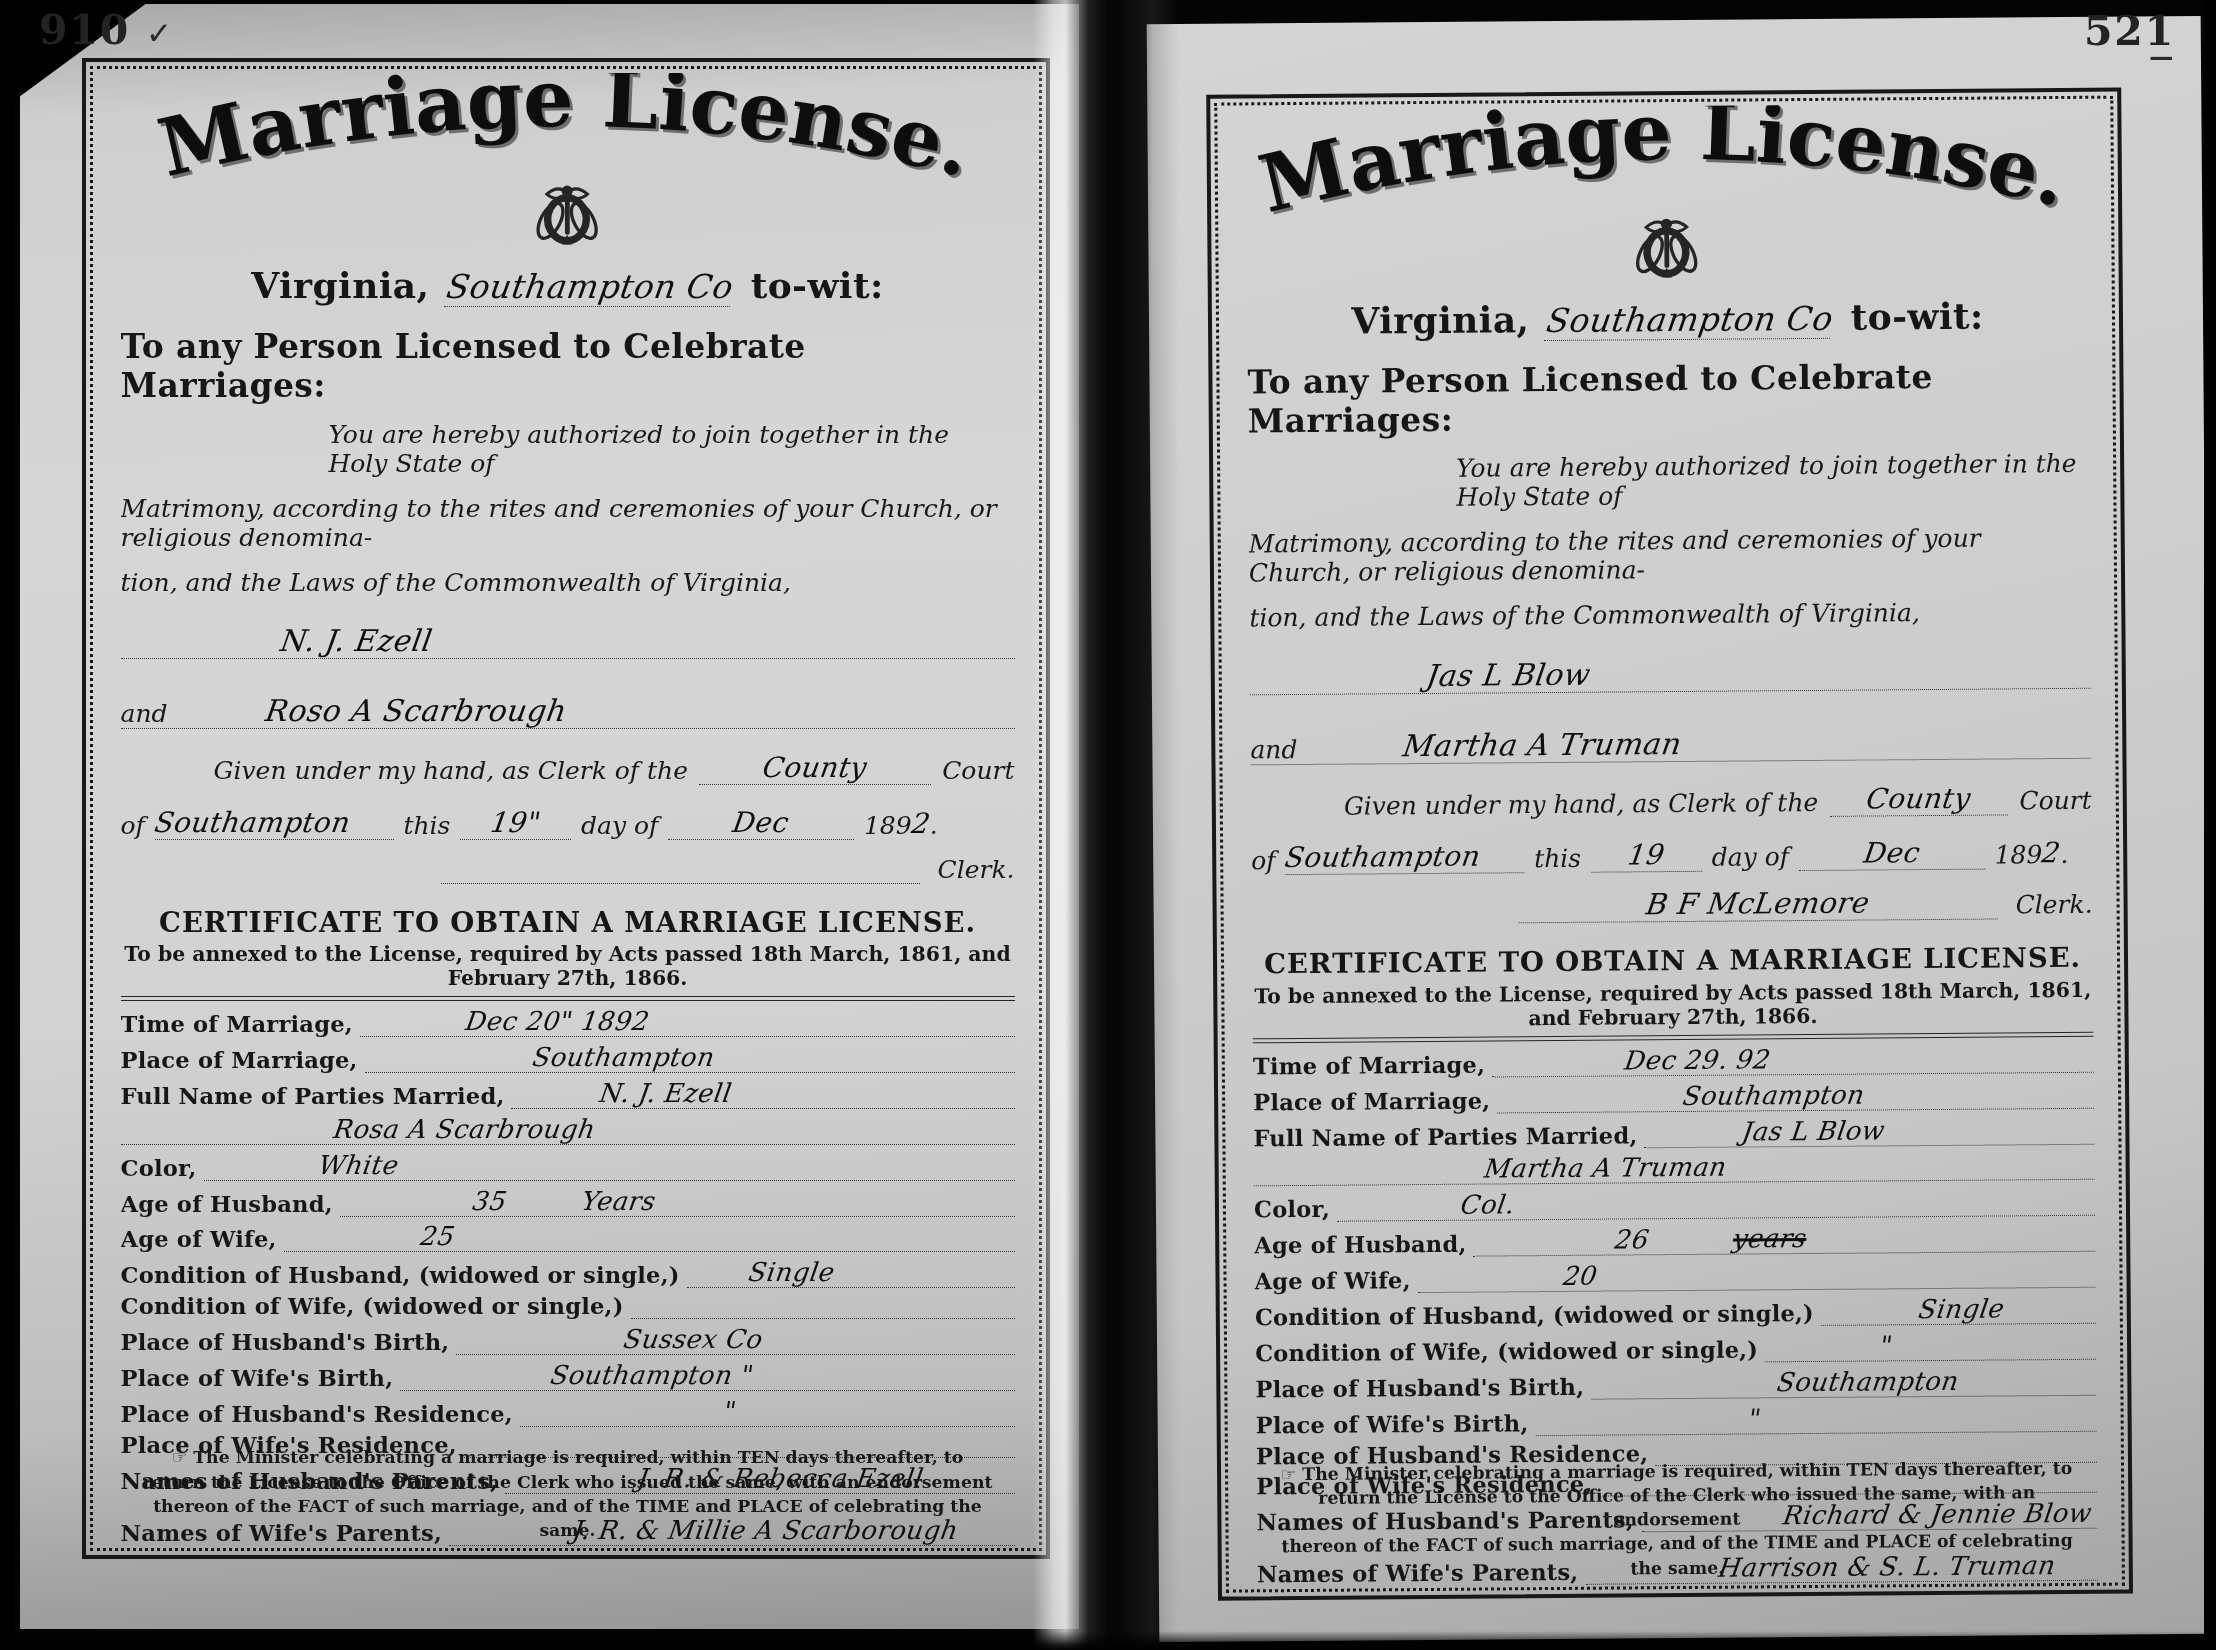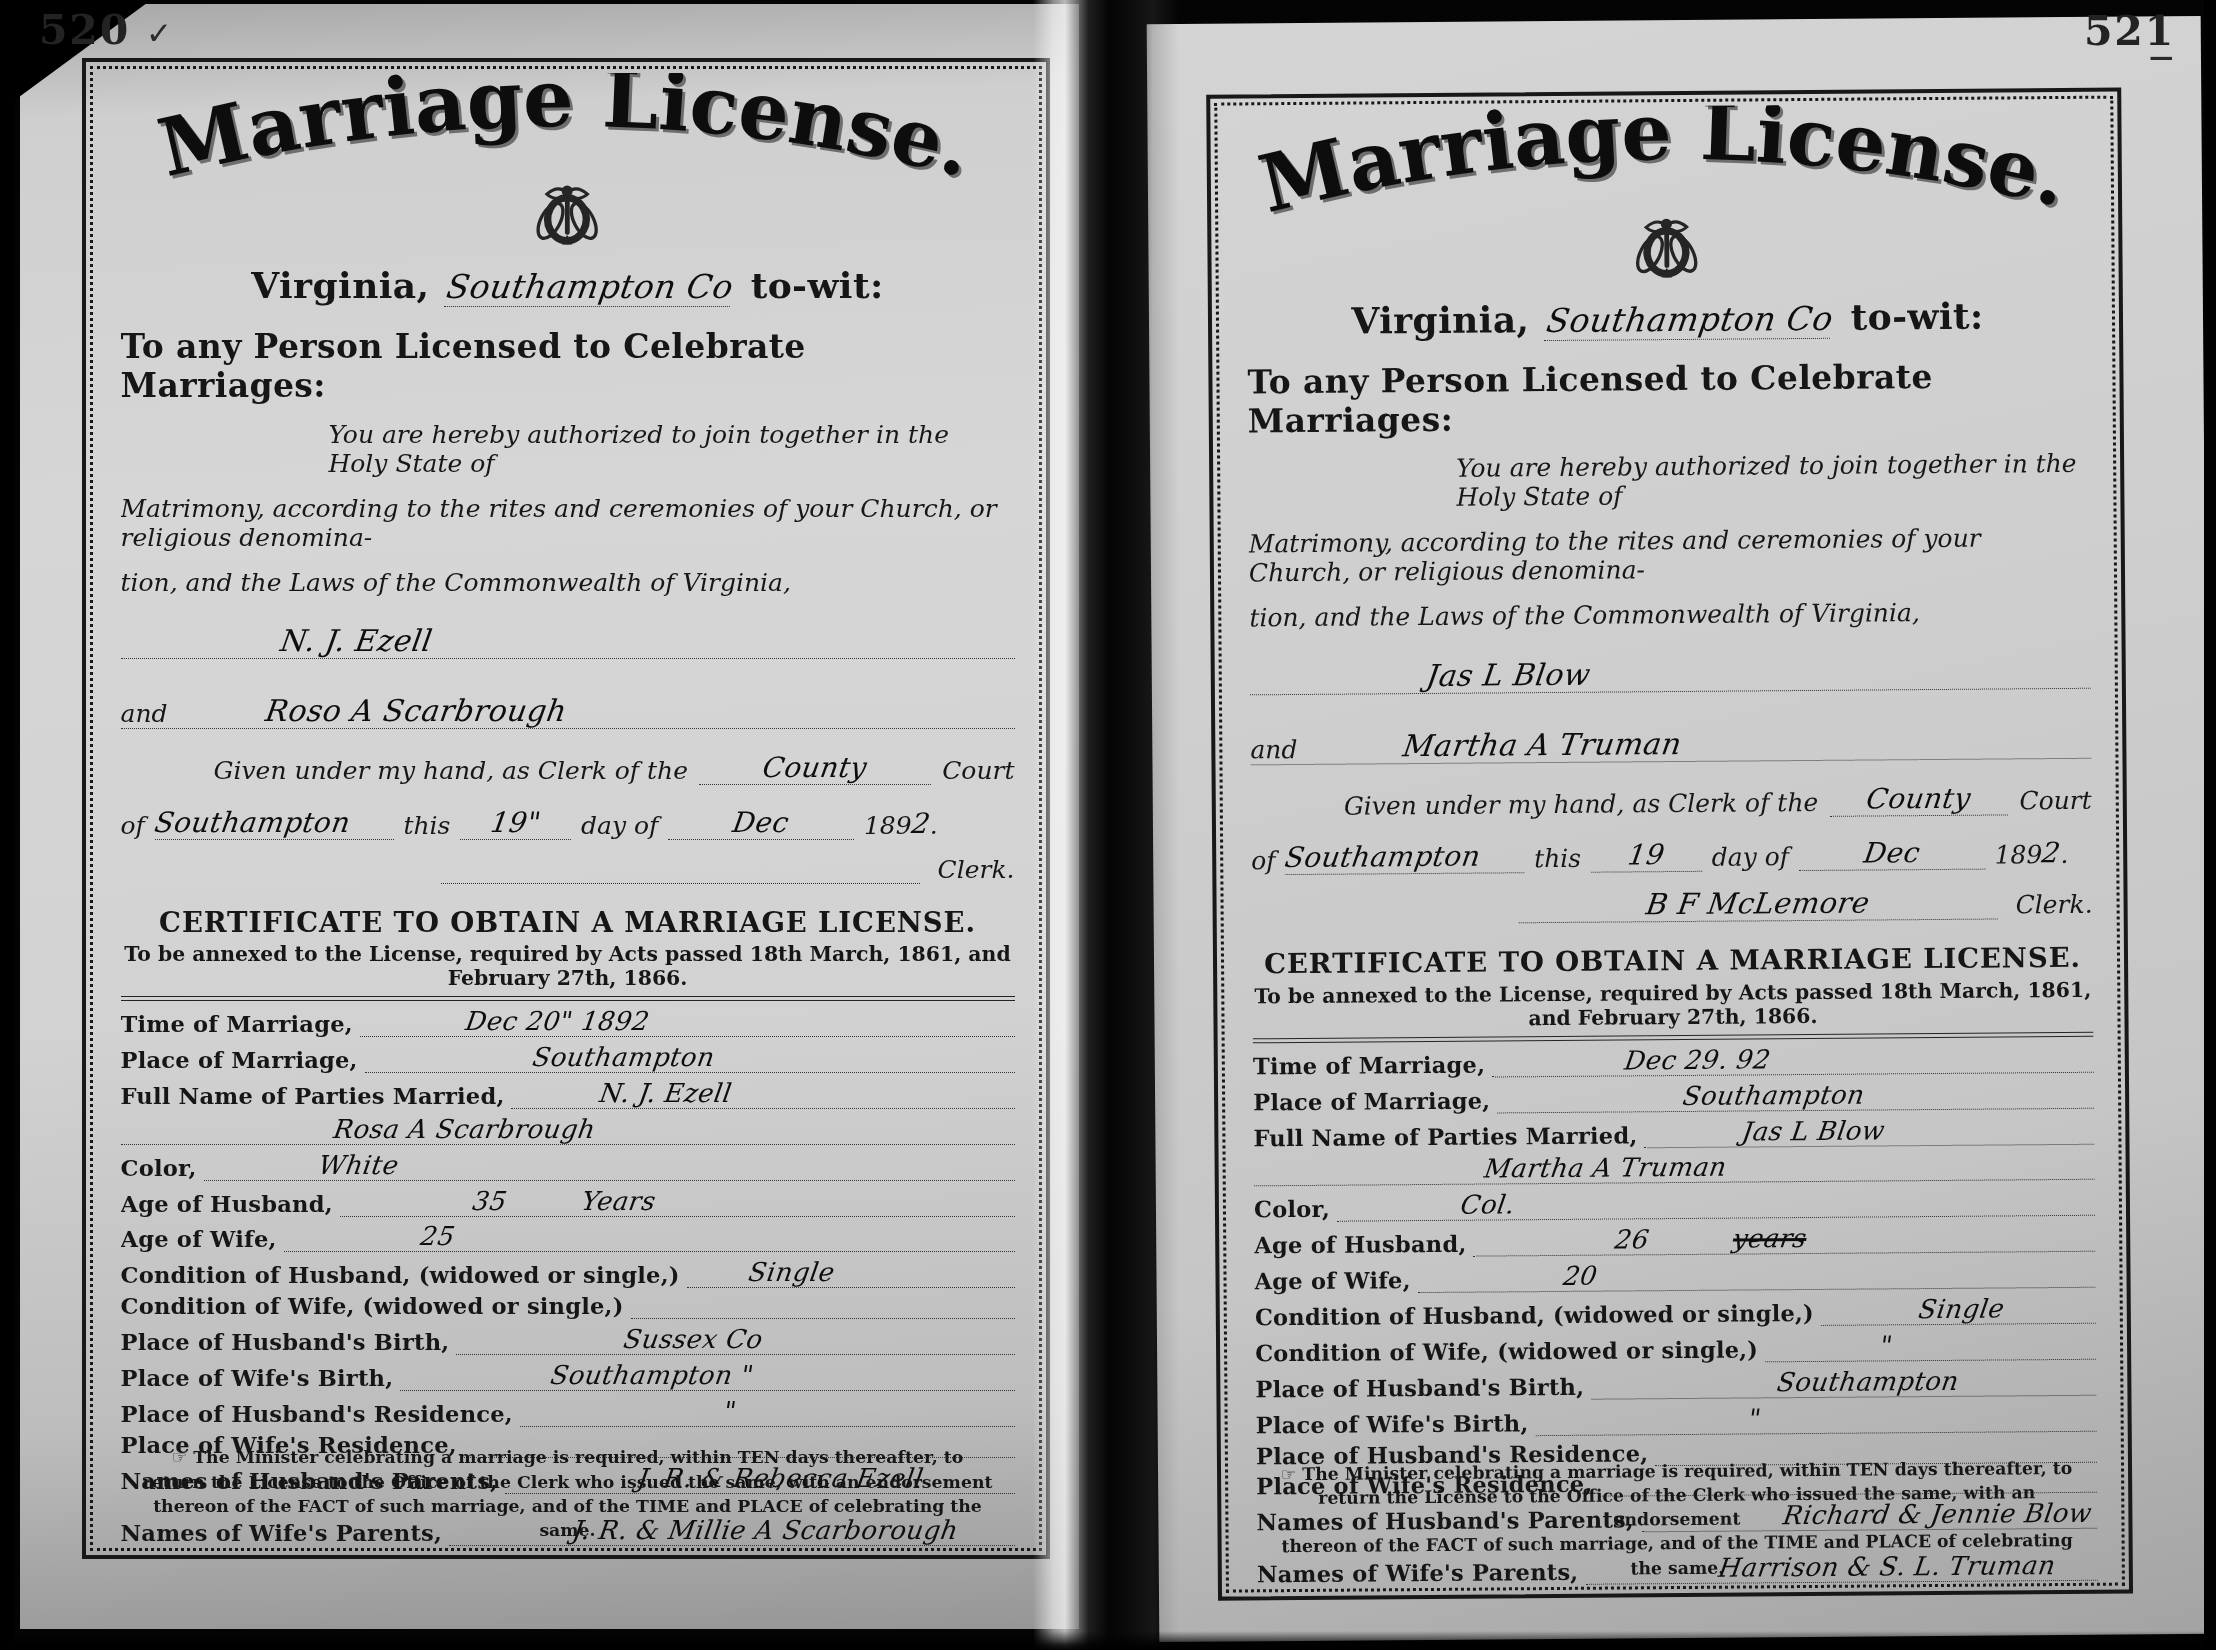--- a/index.html
+++ b/index.html
@@ -77,21 +77,21 @@
 </head>
 <body>
 
 <div class="corner-tl"></div>
 <div class="edge-left"></div>
 <div class="edge-right"></div>
 <div class="edge-bottom"></div>
 <div class="gutter"></div>
 
 <div class="pagenum" id="num-left">
-  <span>520</span>
+  <span>910</span>
   <span class="penmark">✓</span>
 </div>
 <div class="pagenum" id="num-right">
   <span>521</span>
   <span class="penmark">—</span>
 </div>
 
 <div class="page" id="page-left">
  <div class="frame">
   <div class="frame-inner"></div>

